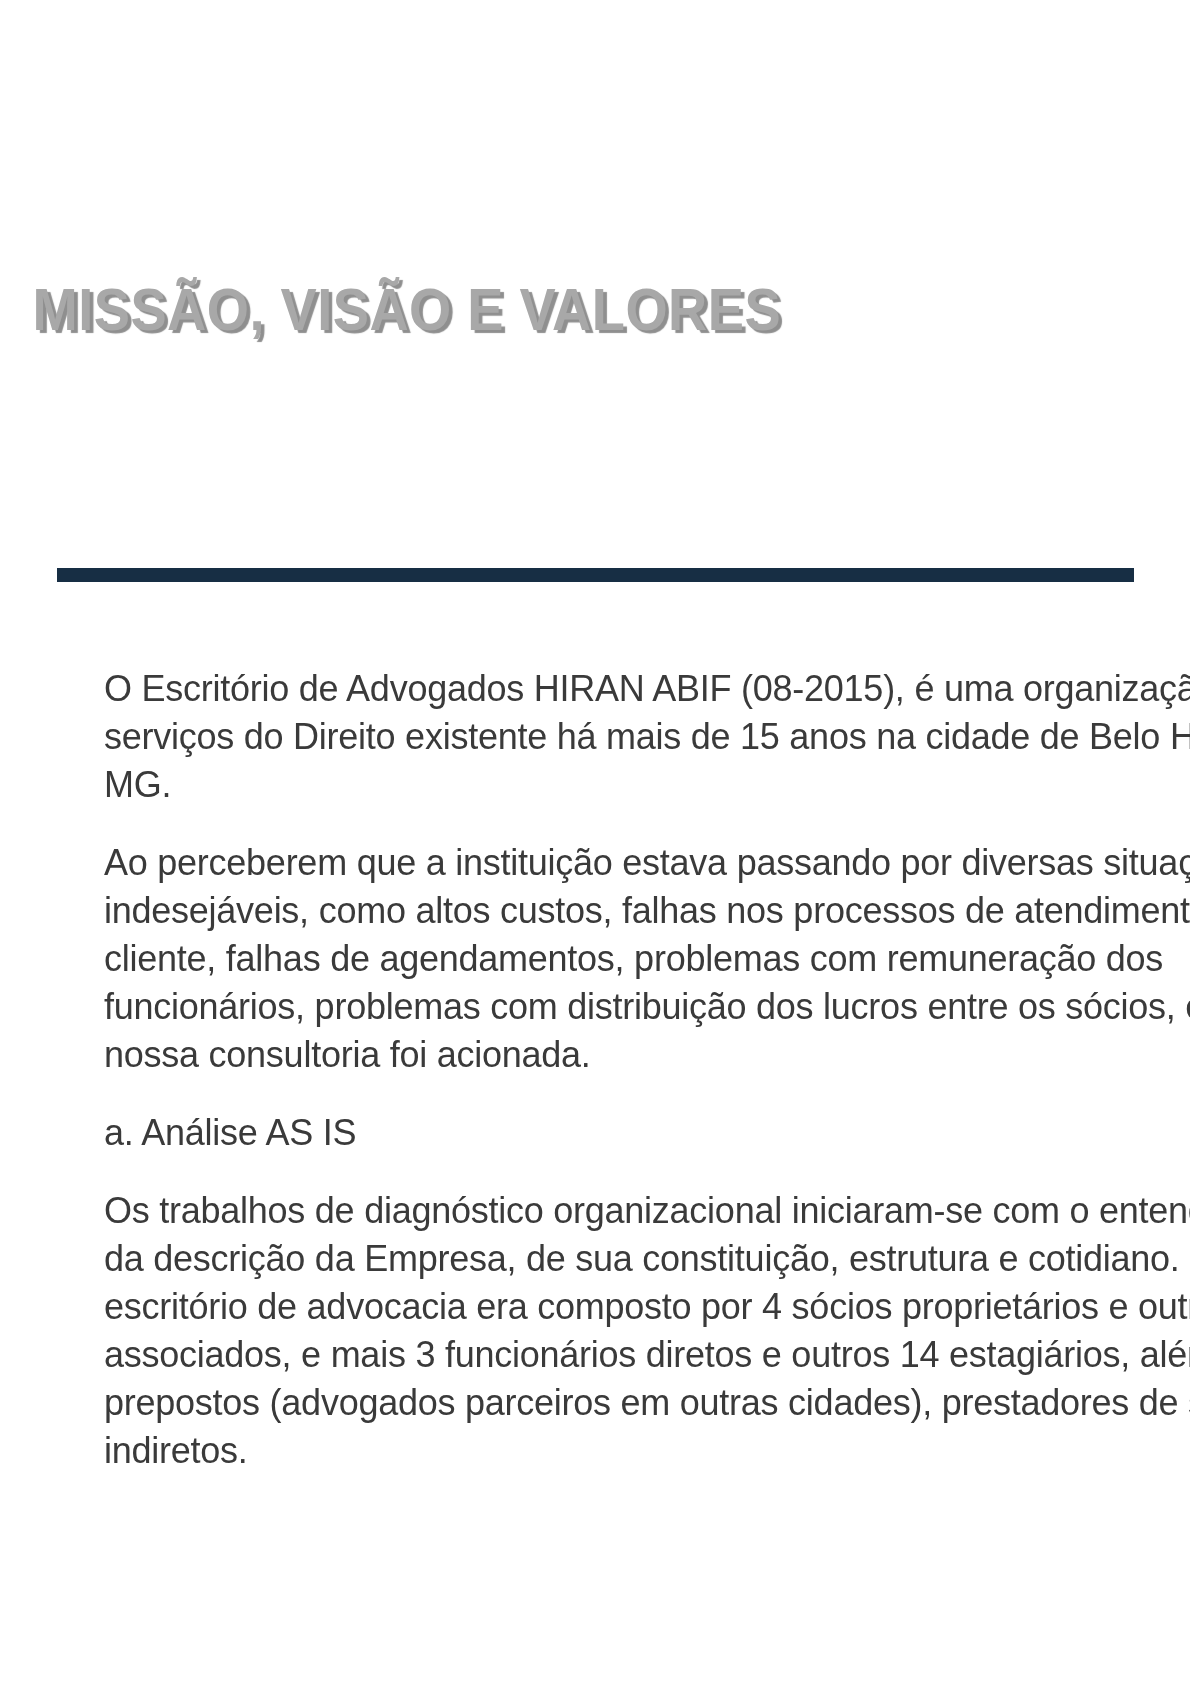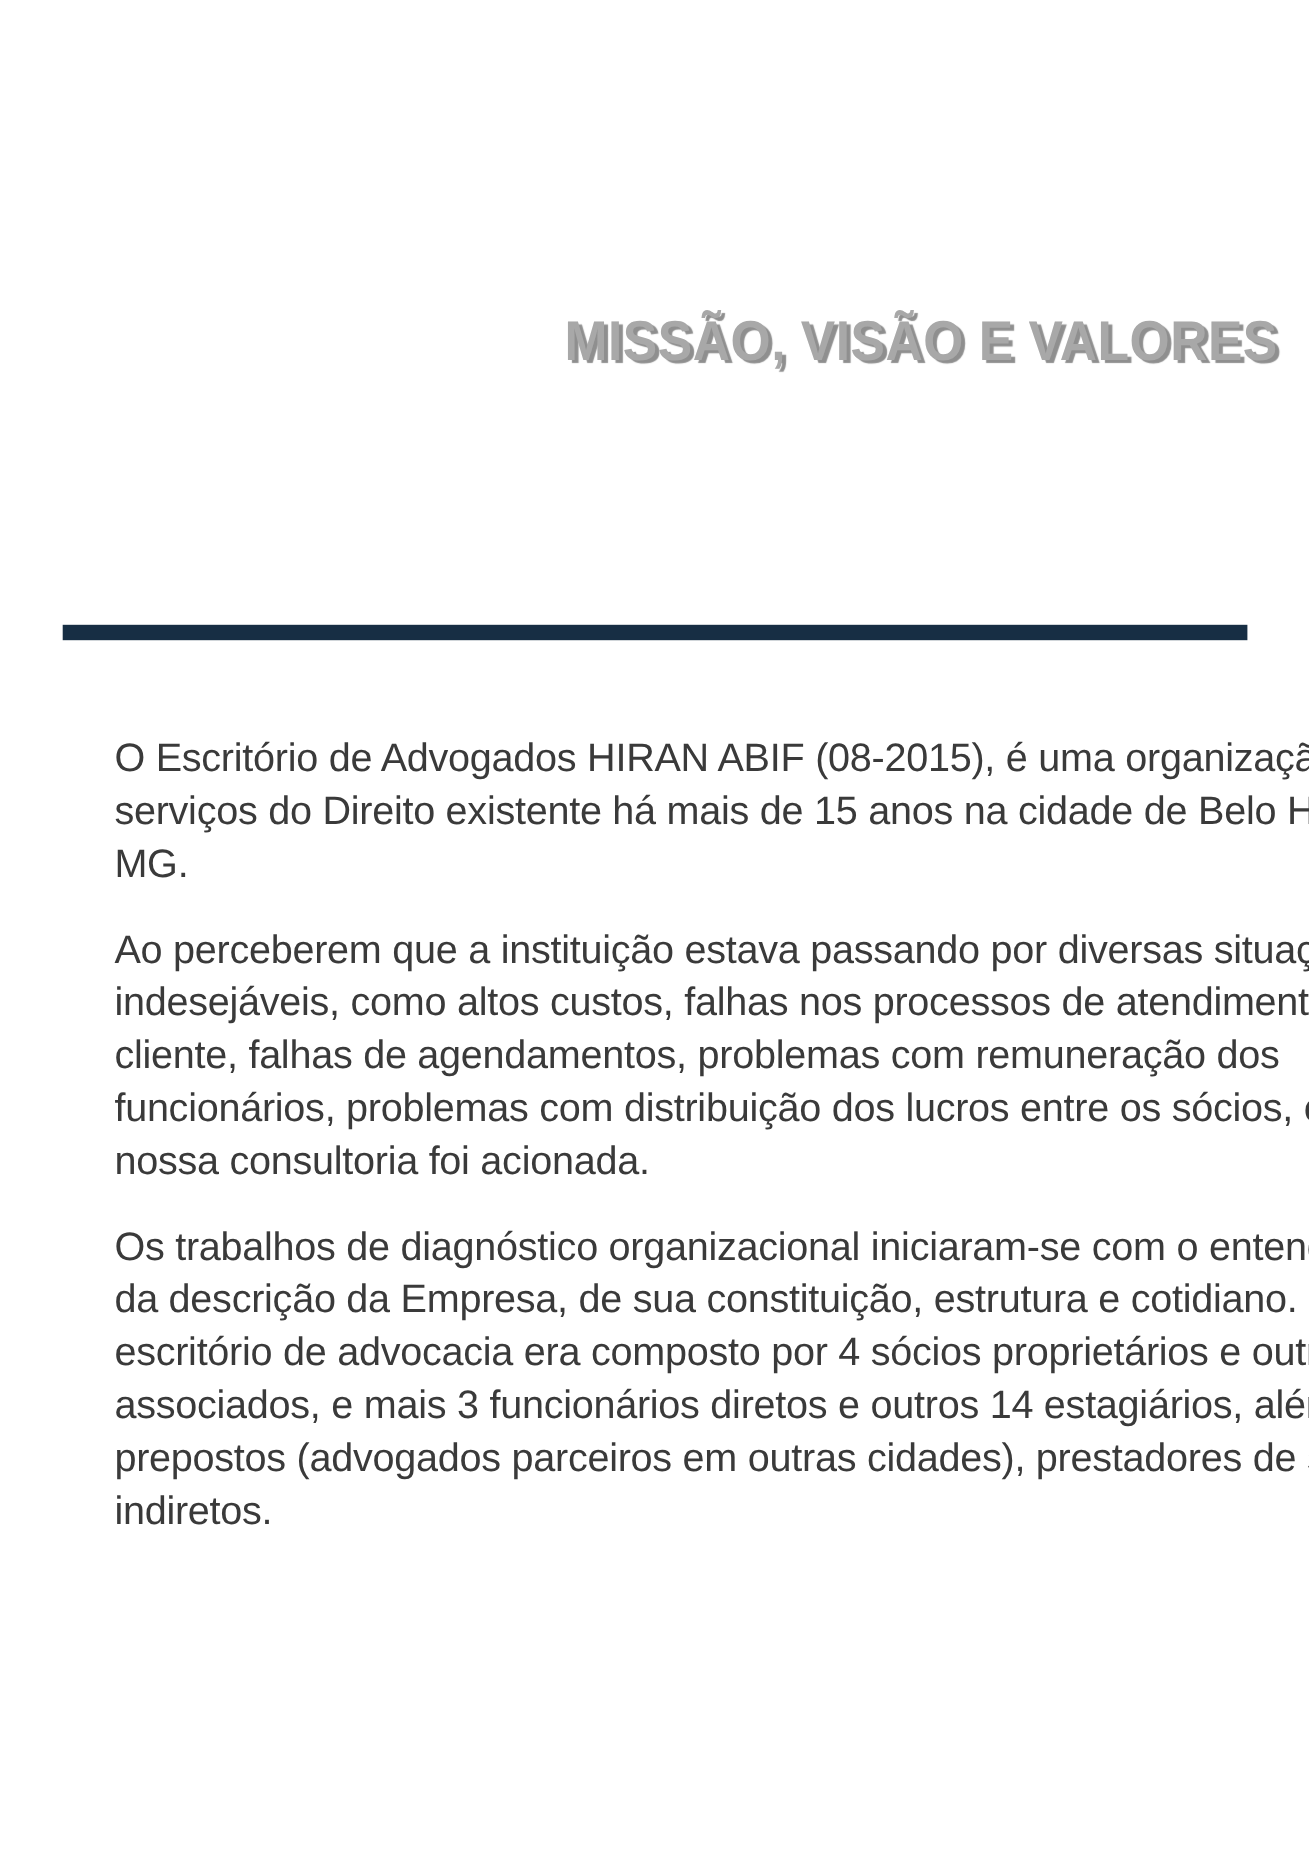--- a/index.html
+++ b/index.html
@@ -14,22 +14,22 @@
     background: var(--background, #ffffff);
     font-family: "Liberation Sans", sans-serif;
     overflow: hidden;
   }
   .doc-title {
     position: absolute;
     top: 280px;
     left: 0;
     width: 100%;
     margin: 0;
-    text-align: right;
-    font-size: 51px;
+    text-align: left;
+    font-size: 59px;
     line-height: 60px;
     font-weight: 700;
     white-space: nowrap;
   }
   .doc-title .stretch {
     display: inline-block;
     transform: scaleX(0.92);
     transform-origin: 50% 50%;
     letter-spacing: 0.5px;
     color: var(--title-fill, #a8a8a8);
@@ -72,20 +72,21 @@
 
   <div class="doc-body">
     <p>O Escritório de Advogados HIRAN ABIF (08-2015), é uma organização de
 serviços do Direito existente há mais de 15 anos na cidade de Belo Horizonte -
 MG.</p>
     <p>Ao perceberem que a instituição estava passando por diversas situações
 indesejáveis, como altos custos, falhas nos processos de atendimento ao
 cliente, falhas de agendamentos, problemas com remuneração dos
 funcionários, problemas com distribuição dos lucros entre os sócios, etc., a
 nossa consultoria foi acionada.</p>
+    <p>a. Análise AS IS</p>
     <p>Os trabalhos de diagnóstico organizacional iniciaram-se com o entendimento
 da descrição da Empresa, de sua constituição, estrutura e cotidiano. O
 escritório de advocacia era composto por 4 sócios proprietários e outros 42
 associados, e mais 3 funcionários diretos e outros 14 estagiários, além dos
 prepostos (advogados parceiros em outras cidades), prestadores de serviços
 indiretos.</p>
   </div>
 
 </div>
 

